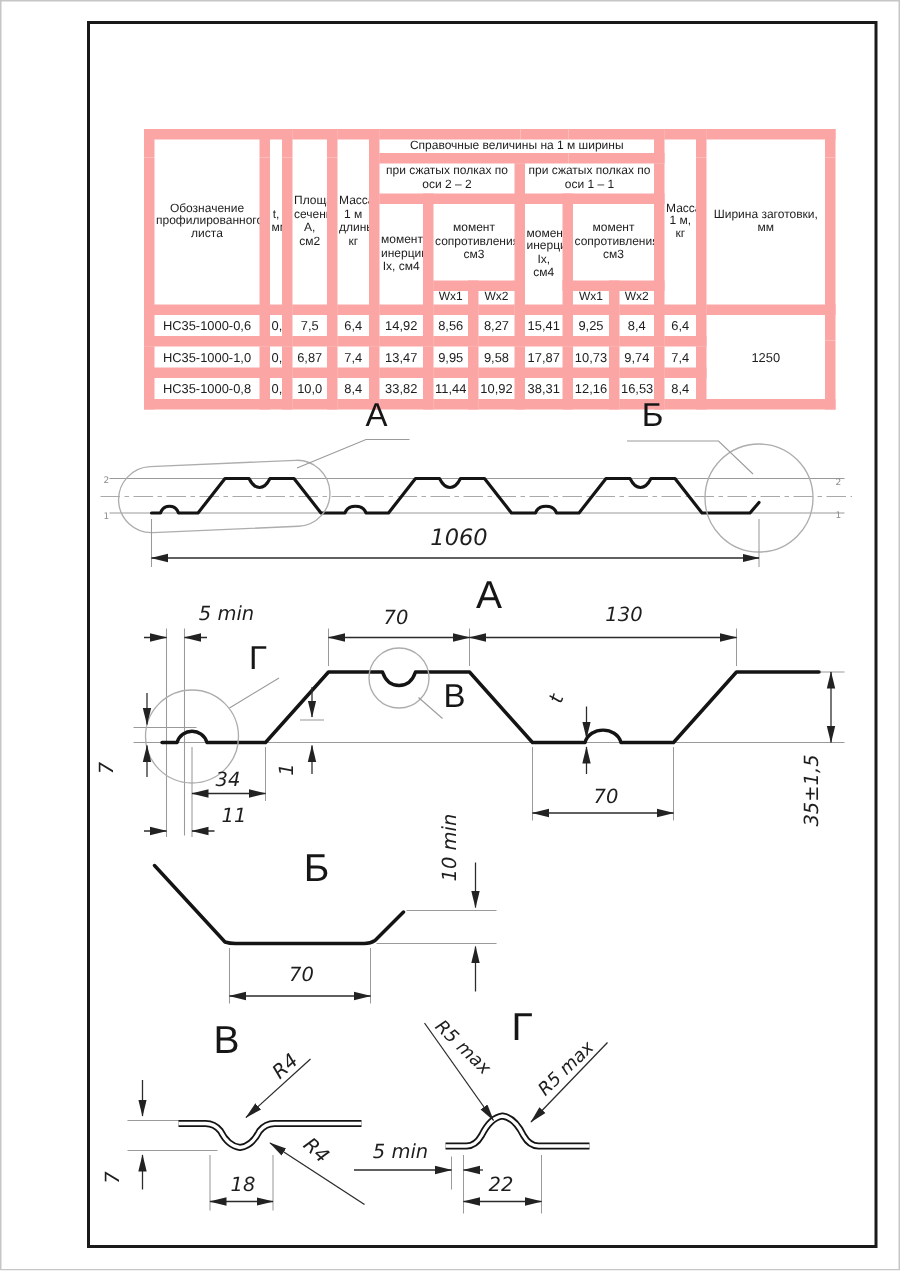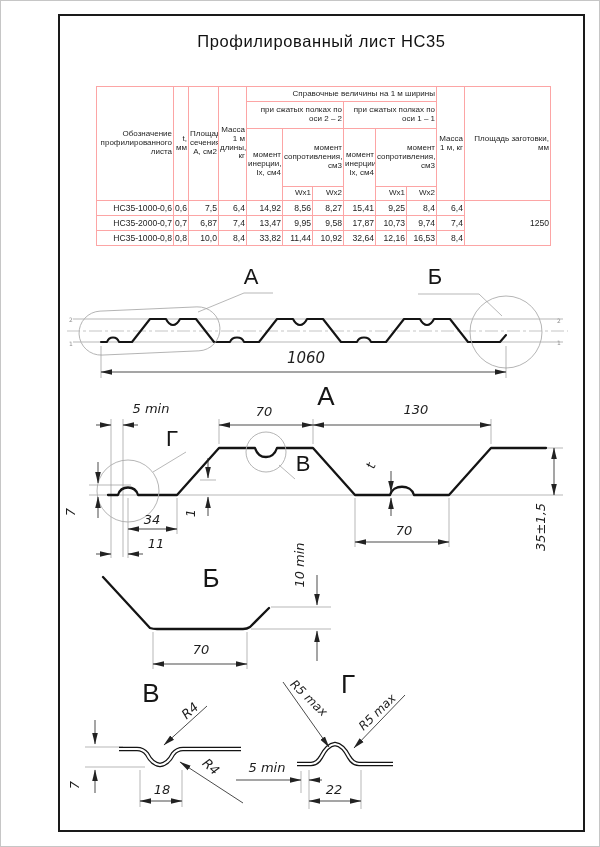--- a/index.html
+++ b/index.html
@@ -10,21 +10,21 @@
   }
   .title {
     position:absolute; left:58px; top:31px; width:525px; text-align:center;
     font-size:16.5px; letter-spacing:.6px; color:#111; white-space:nowrap;
   }
   table.spec {
     position:absolute; left:95px; top:85px; width:454px;
     border-collapse:collapse; table-layout:fixed;
   }
   .spec th, .spec td {
-    border:1px solid #fca5a5; font-weight:normal; text-align:right;
+    border:7px solid #fca5a5; font-weight:normal; text-align:center;
     vertical-align:middle; padding:0 1px; color:#1d1d1d; overflow:hidden;
   }
   .spec th { font-size:8px; line-height:1.12; }
   .spec td { font-size:8.6px; height:14px; }
   tr.ra{height:15px} tr.rb{height:27px} tr.rc{height:58px} tr.rd{height:14px}
   svg.overlay { position:absolute; left:0; top:0; }
   .thin { stroke:#9a9a9a; stroke-width:.7; fill:none; }
   .call { stroke:#adadad; stroke-width:.9; fill:none; }
   .cl   { stroke:#9f9f9f; stroke-width:.6; fill:none; stroke-dasharray:13 3 3 3; }
   .dl   { stroke:#2b2b2b; stroke-width:.85; fill:none; }
@@ -37,21 +37,20 @@
   .dimBig { font:italic 15px "DejaVu Sans", sans-serif; fill:#1e1e1e; }
   .letter    { font:22px "Liberation Sans", sans-serif; fill:#161616; }
   .letterBig { font:26px "Liberation Sans", sans-serif; fill:#161616; }
   .axis { font:6px "DejaVu Sans", sans-serif; fill:#8d8d8d; }
 </style>
 </head>
 <body>
 
 <div class="page">
 
-  <div class="title">Профилированный лист НС35</div>
 
   <table class="spec">
     <colgroup>
       <col style="width:77px">
         <col style="width:15px">
         <col style="width:30px">
         <col style="width:28px">
       <col style="width:36px">
         <col style="width:30px">
         <col style="width:31px">
@@ -62,21 +61,21 @@
         <col style="width:86px">
     </colgroup>
     <tbody>
         <tr class="ra">
       <th rowspan="4">Обозначение профилированного листа</th>
       <th rowspan="4">t, мм</th>
       <th rowspan="4">Площадь сечения А, см2</th>
       <th rowspan="4">Масса 1 м длины, кг</th>
       <th colspan="6">Справочные величины на 1 м ширины</th>
       <th rowspan="4">Масса 1 м, кг</th>
-      <th rowspan="4">Площадь заготовки, мм</th>
+      <th rowspan="4">Ширина заготовки, мм</th>
     </tr>
     <tr class="rb">
       <th colspan="3">при сжатых полках по оси 2 – 2</th>
       <th colspan="3">при сжатых полках по оси 1 – 1</th>
     </tr>
     <tr class="rc">
       <th rowspan="2">момент инерции, Ix, см4</th>
       <th colspan="2">момент сопротивления, см3</th>
       <th rowspan="2">момент инерции, Ix, см4</th>
       <th colspan="2">момент сопротивления, см3</th>
@@ -95,41 +94,41 @@
       <td>14,92</td>
       <td>8,56</td>
       <td>8,27</td>
       <td>15,41</td>
       <td>9,25</td>
       <td>8,4</td>
       <td>6,4</td>
       <td rowspan="3">1250</td>
     </tr>
     <tr>
-      <td>НС35-2000-0,7</td>
+      <td>НС35-1000-1,0</td>
       <td>0,7</td>
       <td>6,87</td>
       <td>7,4</td>
       <td>13,47</td>
       <td>9,95</td>
       <td>9,58</td>
       <td>17,87</td>
       <td>10,73</td>
       <td>9,74</td>
       <td>7,4</td>
     </tr>
     <tr>
       <td>НС35-1000-0,8</td>
       <td>0,8</td>
       <td>10,0</td>
       <td>8,4</td>
       <td>33,82</td>
       <td>11,44</td>
       <td>10,92</td>
-      <td>32,64</td>
+      <td>38,31</td>
       <td>12,16</td>
       <td>16,53</td>
       <td>8,4</td>
     </tr>
   </tbody>
     </table>
 
   <svg class="overlay" width="600" height="847" viewBox="0 0 600 847">
     <defs>
       <marker id="arr" markerUnits="userSpaceOnUse" markerWidth="12" markerHeight="9" refX="11" refY="4.5" orient="auto-start-reverse">

